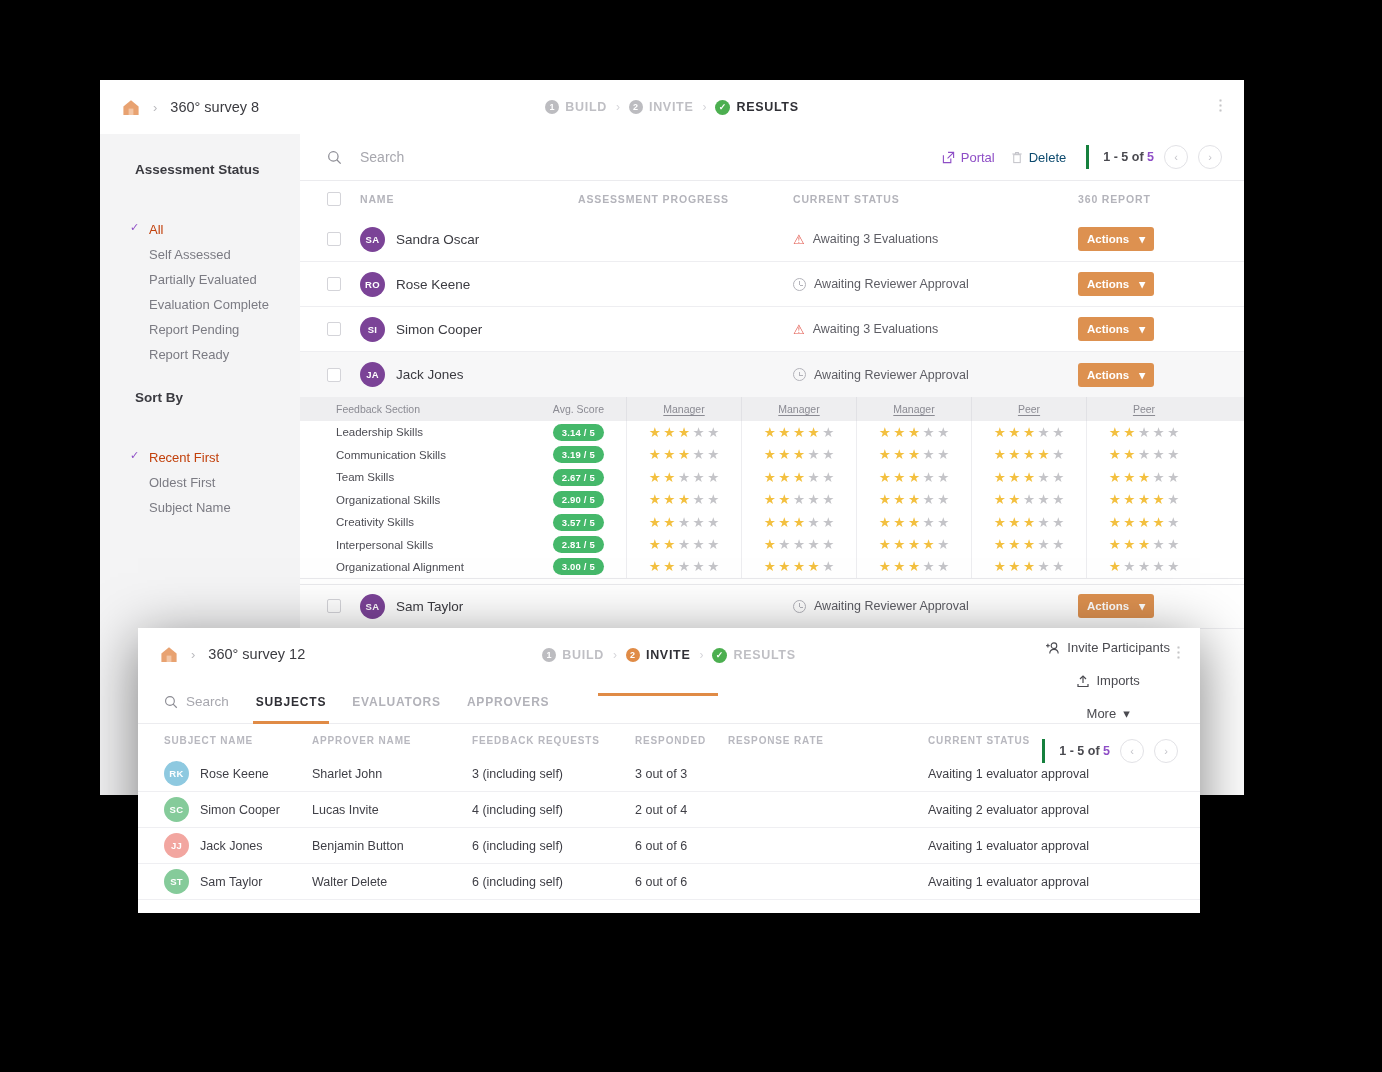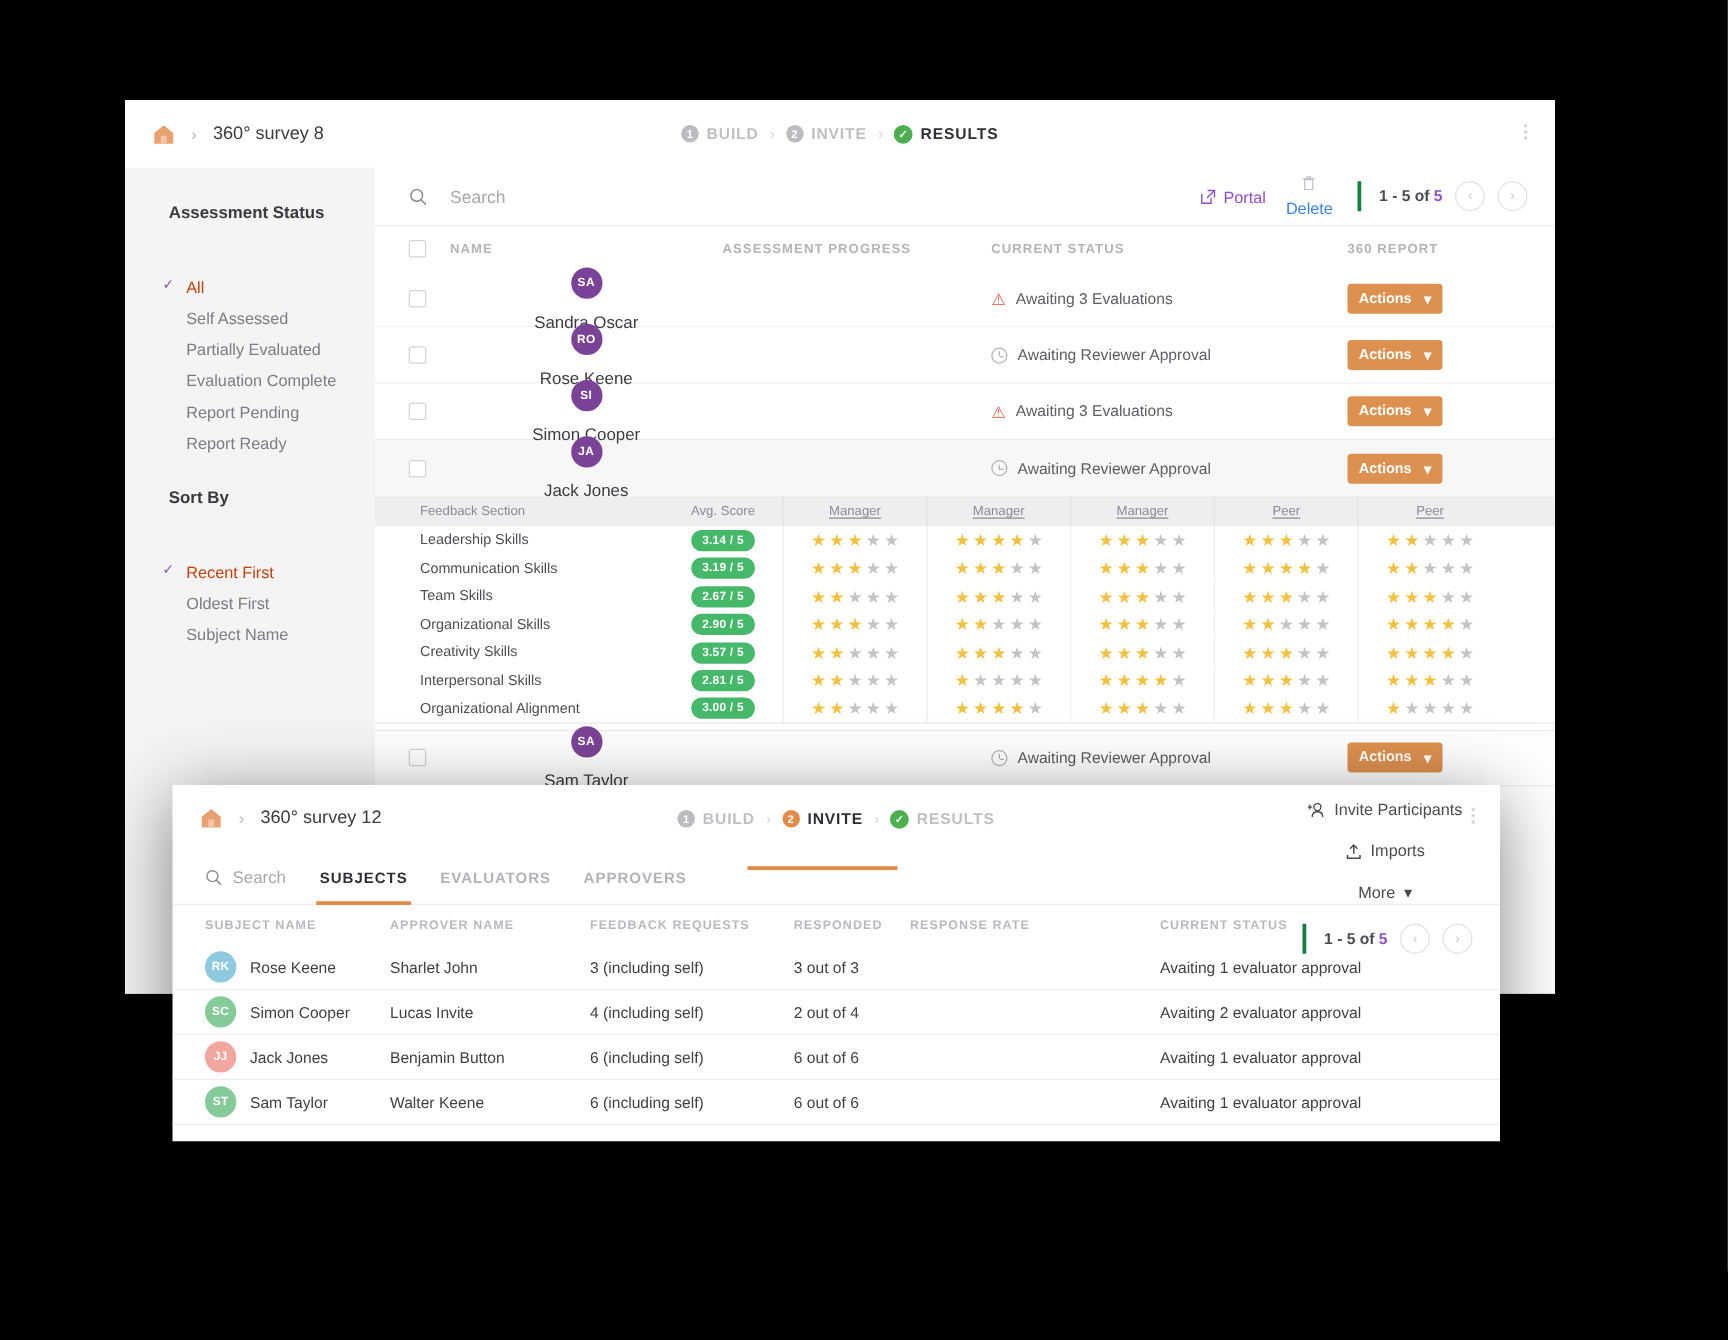--- a/index.html
+++ b/index.html
@@ -65,21 +65,21 @@
 
   .content { flex:1; background:#fff; position:relative; }
   .toolbar {
     height: 47px; display:flex; align-items:center; border-bottom:1px solid #ebebee;
     padding: 0 22px 0 8px;
   }
   .search-wrap { display:flex; align-items:center; gap:9px; flex:1; }
   .search-ph { font-size:14px; color:#a7a7ae; }
   .tb-right { display:flex; align-items:center; gap:16px; }
   .tb-btn { display:flex; align-items:center; gap:6px; font-size:13px; color:#8e4ec6; }
-  .tb-btn.dim { color:#3b82f6;flex-direction:column; }
+  .tb-btn.dim { color:#0c4a6e; }
   .pager { display:flex; align-items:center; gap:10px; padding-left:14px; border-left:3px solid #15803d; margin-left:4px;}
   .pager-text { font-size:12.5px; color:#4a4a50; font-weight:700; }
   .pager-text .tot { color:#8e4ec6; }
   .circ-btn {
     width:24px; height:24px; border-radius:50%; border:1px solid #e2e2e6;
     display:flex; align-items:center; justify-content:center; color:#c3c3c9; font-size:11px;
   }
 
   .thead {
     display:flex; align-items:center; height:36px; padding:0 22px 0 8px;
@@ -97,21 +97,21 @@
   .row {
     display:flex; align-items:center; height:45px; padding:0 22px 0 8px;
     border-bottom:1px solid #eeeef1; background:#fff;
   }
   .row.shaded { background:#f7f7f8; border-bottom:none; }
   .avatar {
     width:25px; height:25px; border-radius:50%; background:#7b4397; color:#fff;
     font-size:9.5px; font-weight:700; display:flex; align-items:center; justify-content:center;
     letter-spacing:.3px; flex:none;
   }
-  .name-cell { display:flex; align-items:center; gap:11px;flex-direction:column; }
+  .name-cell { display:flex; align-items:center; gap:11px; }
   .name-txt { font-size:13.5px; color:#3b3b41; }
   .bar { width:172px; height:8px; border-radius:4px; background:#dedee1; overflow:hidden; }
   .bar > span { display:block; height:100%; background:#6cc58c; border-radius:4px; }
   .status { display:flex; align-items:center; gap:8px; font-size:12.5px; color:#5d5d64; }
   .warn-ic { color:#e2574c; font-size:13px; line-height:1; }
   .clock-ic {
     width:13px; height:13px; border-radius:50%; border:1.2px solid #b3b3ba; position:relative; flex:none;
   }
   .clock-ic::after{content:"";position:absolute;left:5px;top:2.5px;width:1.2px;height:4px;background:#b3b3ba;}
   .clock-ic::before{content:"";position:absolute;left:5.5px;top:6px;width:3.5px;height:1.2px;background:#b3b3ba;}
@@ -815,21 +815,21 @@
           <div class="d3">6 (including self)</div>
           <div class="d4">6 out of 6</div>
           <div class="d5"><span class="bar2"><span style="width:100%"></span></span></div>
           <div class="d6">Avaiting 1 evaluator approval</div>
         </div>
         <div class="row2">
           <div class="d1" style="display:flex;align-items:center;gap:11px">
             <span class="avatar" style="background:#85cb9a">ST</span>
             <span>Sam Taylor</span>
           </div>
-          <div class="d2">Walter Keene</div>
+          <div class="d2">Walter Delete</div>
           <div class="d3">6 (including self)</div>
           <div class="d4">6 out of 6</div>
           <div class="d5"><span class="bar2"><span style="width:100%"></span></span></div>
           <div class="d6">Avaiting 1 evaluator approval</div>
         </div>
       </div>
   </div>
 
 </div>
 

